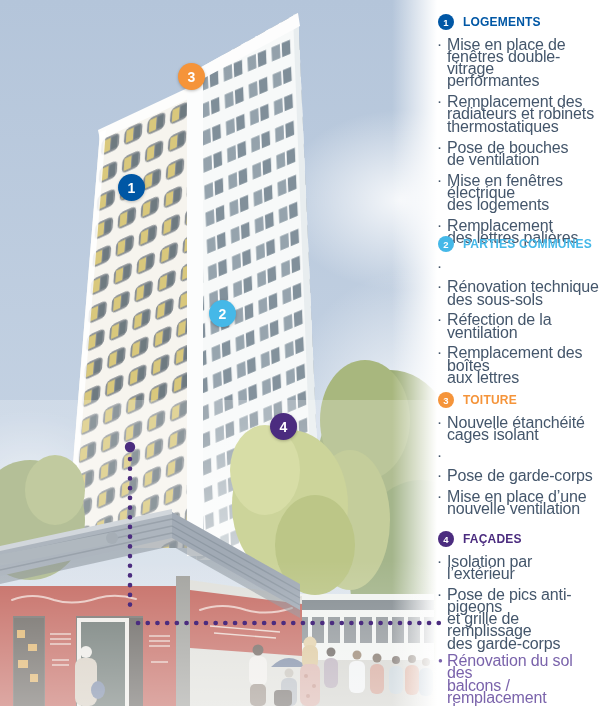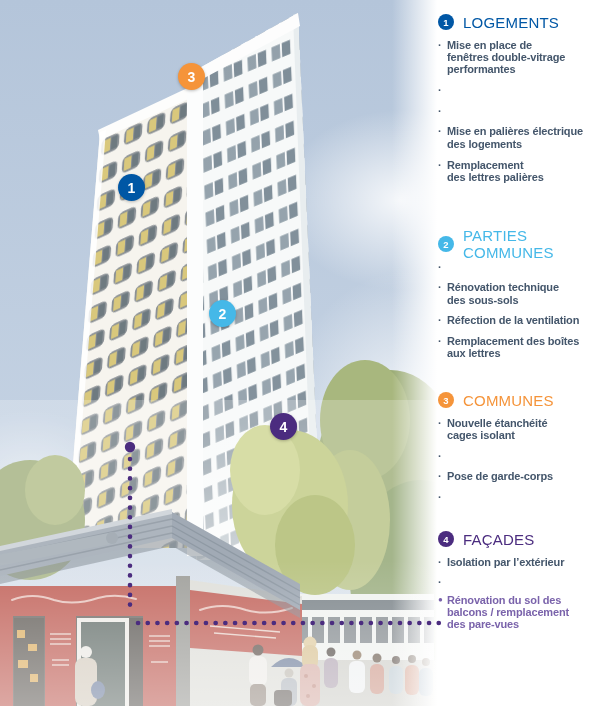--- a/index.html
+++ b/index.html
@@ -17,28 +17,28 @@
   .m3{left:178px;top:63px;background:var(--orange);}
   .m4{left:270px;top:413px;background:var(--purple);}
   
   #panel{position:absolute;left:438px;top:0;width:164px;height:706px;}
   .sec{position:absolute;left:0;width:164px;}
   .s1{top:14px}.s2{top:236px}.s3{top:392px}.s4{top:531px}
   .sec-head{display:flex;align-items:center;height:16px;}
   .badge{width:16px;height:16px;border-radius:50%;flex:0 0 16px;
          display:flex;align-items:center;justify-content:center;
          color:#fff;font-size:9.5px;font-weight:bold;}
-  .sec-title{margin-left:9px;font-size:15px;font-weight:normal;letter-spacing:.2px;}
+  .sec-title{margin-left:9px;font-size:12px;font-weight:bold;letter-spacing:.2px;}
   .s1 .badge{background:var(--blue)} .s1 .sec-title{color:var(--blue)}
   .s2 .badge{background:var(--lightblue)} .s2 .sec-title{color:var(--lightblue)}
   .s3 .badge{background:var(--orange)} .s3 .sec-title{color:var(--orange)}
   .s4 .badge{background:var(--purple)} .s4 .sec-title{color:var(--purple)}
   .item{display:flex;margin-top:8.5px;color:var(--body);}
   .item .blt{flex:0 0 9px;font-size:11px;line-height:12.3px;font-weight:bold;}
-  .item .txt{white-space:pre-line;font-size:11px;line-height:12.3px;letter-spacing:-.15px;font-weight:bold;}
+  .item .txt{white-space:pre-line;font-size:16px;line-height:12.3px;letter-spacing:-.15px;}
   .item.hl{margin-top:5px;color:var(--highlight);}
   .item.hl .blt{font-size:8px;color:var(--highlight);}
 </style>
 </head>
 <body>
 
 <div id="stage">
 
   <svg id="scene" width="602" height="706" viewBox="0 0 602 706">
     <defs>
@@ -279,27 +279,32 @@
         <span class="sec-title">LOGEMENTS</span>
       </div>
       <div class="item">
         <span class="blt">·</span>
         <span class="txt">Mise en place de
 fenêtres double-vitrage
 performantes</span>
         </div>
       <div class="item">
         <span class="blt">·</span>
-        </div>
-      <div class="item">
-        <span class="blt">·</span>
-        </div>
-      <div class="item">
-        <span class="blt">·</span>
-        <span class="txt">Mise en palières électrique
+        <span class="txt">Remplacement des
+radiateurs et robinets
+thermostatiques</span>
+        </div>
+      <div class="item">
+        <span class="blt">·</span>
+        <span class="txt">Pose de bouches
+de ventilation</span>
+        </div>
+      <div class="item">
+        <span class="blt">·</span>
+        <span class="txt">Mise en fenêtres électrique
 des logements</span>
         </div>
       <div class="item">
         <span class="blt">·</span>
         <span class="txt">Remplacement
 des lettres palières</span>
         </div>
     </section>
 
     <section class="sec s2">
@@ -322,50 +327,55 @@
       <div class="item">
         <span class="blt">·</span>
         <span class="txt">Remplacement des boîtes
 aux lettres</span>
         </div>
     </section>
 
     <section class="sec s3">
       <div class="sec-head">
         <span class="badge">3</span>
-        <span class="sec-title">COMMUNES</span>
+        <span class="sec-title">TOITURE</span>
       </div>
       <div class="item">
         <span class="blt">·</span>
         <span class="txt">Nouvelle étanchéité
 cages isolant</span>
         </div>
       <div class="item">
         <span class="blt">·</span>
         </div>
       <div class="item">
         <span class="blt">·</span>
         <span class="txt">Pose de garde-corps</span>
         </div>
       <div class="item">
         <span class="blt">·</span>
+        <span class="txt">Mise en place d’une
+nouvelle ventilation</span>
         </div>
     </section>
 
     <section class="sec s4">
       <div class="sec-head">
         <span class="badge">4</span>
         <span class="sec-title">FAÇADES</span>
       </div>
       <div class="item">
         <span class="blt">·</span>
         <span class="txt">Isolation par l’extérieur</span>
         </div>
       <div class="item">
         <span class="blt">·</span>
+        <span class="txt">Pose de pics anti-pigeons
+et grille de remplissage
+des garde-corps</span>
         </div>
       <div class="item hl">
         <span class="blt">●</span>
         <span class="txt">Rénovation du sol des
 balcons / remplacement
 des pare-vues</span>
         </div>
     </section>
 
   </div>

